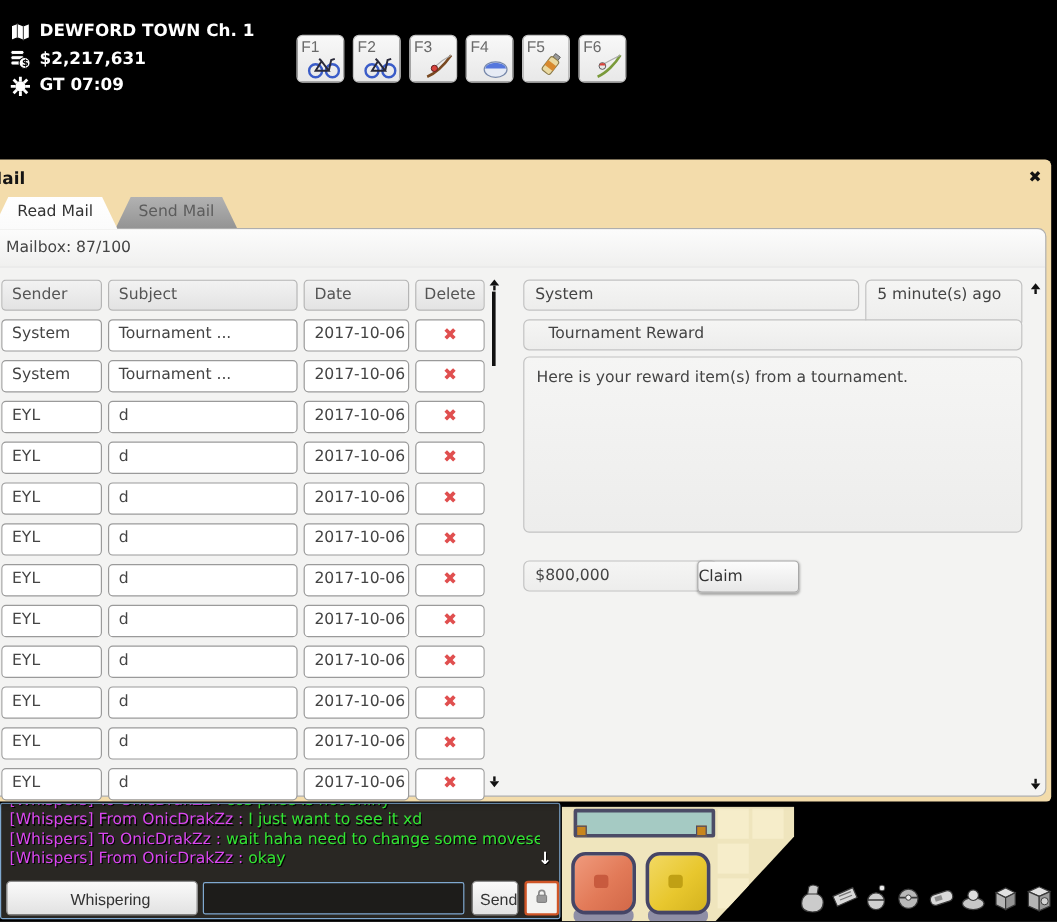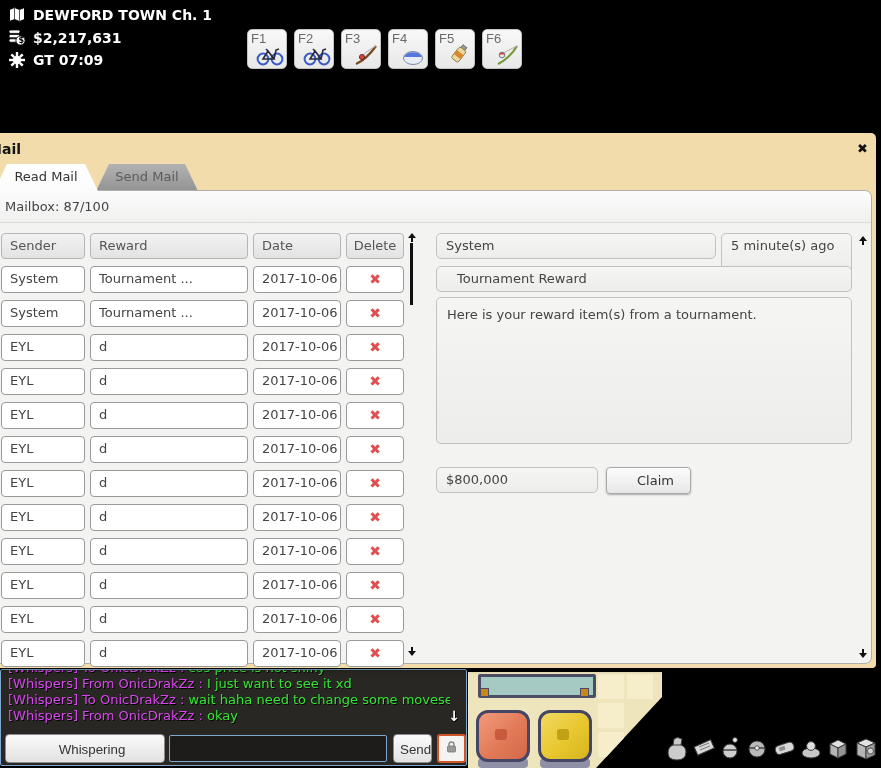--- a/index.html
+++ b/index.html
@@ -1,21 +1,21 @@
 <!DOCTYPE html>
 <html><head>
 <meta charset="utf-8">
 <style>
   html,body{margin:0;padding:0;background:#000;}
   .stage{position:relative;width:881px;height:768px;background:#000;overflow:hidden;
          font-family:"DejaVu Sans","Liberation Sans",sans-serif;font-size:13px;}
   .abs{position:absolute;}
 
   
-  .hud-row{position:absolute;left:8px;display:flex;align-items:center;gap:7px;z-index:1;}
+  .hud-row{position:absolute;left:8px;display:flex;gap:7px;z-index:1;margin-top:12px;}
   .hud-row span{color:#fff;font-weight:bold;font-size:14px;
                 text-shadow:1px 1px 0 #000,-1px 1px 0 #000,1px -1px 0 #000,-1px -1px 0 #000;}
   .hotbar{position:absolute;left:247px;top:29px;display:flex;gap:7px;z-index:1;}
   .hotkey{position:relative;width:40px;height:40px;border:1px solid #c2c2c2;border-radius:5px;
           background:linear-gradient(#f8f8f8,#e8e8e8);box-shadow:0 1px 3px rgba(0,0,0,.55);padding:16px;}
   .hotkey .fkey{position:absolute;left:3px;top:1px;color:#6a6a6a;font-size:13px;}
   .hotkey svg{position:absolute;right:1px;bottom:1px;}
 
   
   .mail-window{position:absolute;left:-16px;top:133px;width:892px;height:535px;z-index:3;
@@ -50,23 +50,23 @@
   .sb-arrow .tri.down{border-top:5px solid #111;}
   .sb-arrow .stem{width:2px;height:4px;background:#111;margin:0 auto;}
   .sb-thumb{position:absolute;width:3px;background:#111;cursor:pointer;}
 
   
   .d-sender{left:443px;top:42px;width:280px;height:26px;}
   .d-time{left:728px;top:42px;width:131px;height:40px;}
   .d-subject{left:443px;top:75px;width:416px;height:26px;padding-left:20px;}
   .d-body{left:443px;top:106px;width:416px;height:147px;line-height:16px;padding:9px 10px;}
   .d-money{left:443px;top:276px;width:162px;height:26px;}
-  .claim-btn{left:613px;top:276px;width:85px;height:27px;background:linear-gradient(#fcfcfc,#e7e7e7);
+  .claim-btn{left:588px;top:276px;width:85px;height:27px;background:linear-gradient(#fcfcfc,#e7e7e7);
              border:1px solid #a8a8a8;border-radius:4px;box-shadow:0 1px 2px rgba(0,0,0,.3);
-             color:#333;text-align:center;line-height:25px;cursor:pointer;box-sizing:border-box;padding-left:14px;}
+             color:#333;text-align:left;line-height:25px;cursor:pointer;box-sizing:border-box;}
 
   
   .game-scene{position:absolute;left:468px;top:672px;width:194px;height:96px;background:#efe5bd;
               clip-path:polygon(0 0,100% 0,100% 26%,66% 100%,0 100%);z-index:1;}
   .g-sq{position:absolute;width:26px;height:25px;background:#f6edca;}
   .g-screen{position:absolute;left:10px;top:2px;width:112px;height:18px;background:#a5cac3;
             border:3px solid #4c4c66;border-radius:2px;}
   .g-nub{position:absolute;width:7px;height:7px;background:#c8861e;border:1px solid #4c4c66;}
   .g-base{position:absolute;width:50px;height:10px;background:#8f8fa6;border-radius:4px;top:86px;}
   .g-btn{position:absolute;top:38px;width:54px;height:52px;border:3px solid #454566;border-radius:12px;box-sizing:border-box;}
@@ -288,21 +288,21 @@
 
     <div class="tab tab-read">Read Mail</div>
     <div class="tab tab-send">Send Mail</div>
 
     <div class="mail-panel">
       <div class="mailbox-strip">Mailbox: 87/100</div>
 
       <div class="mail-table">
         <div class="trow">
           <div class="hbox c-sender">Sender</div>
-          <div class="hbox c-subject">Reward</div>
+          <div class="hbox c-subject">Subject</div>
           <div class="hbox c-date">Date</div>
           <div class="hbox c-del">Delete</div>
         </div>
 
         <div class="trow">
           <div class="wbox c-sender">System</div>
           <div class="wbox c-subject">Tournament ...</div>
           <div class="wbox c-date">2017-10-06</div>
           <div class="wbox c-del"><span class="del-x">✖</span></div>
         </div>

